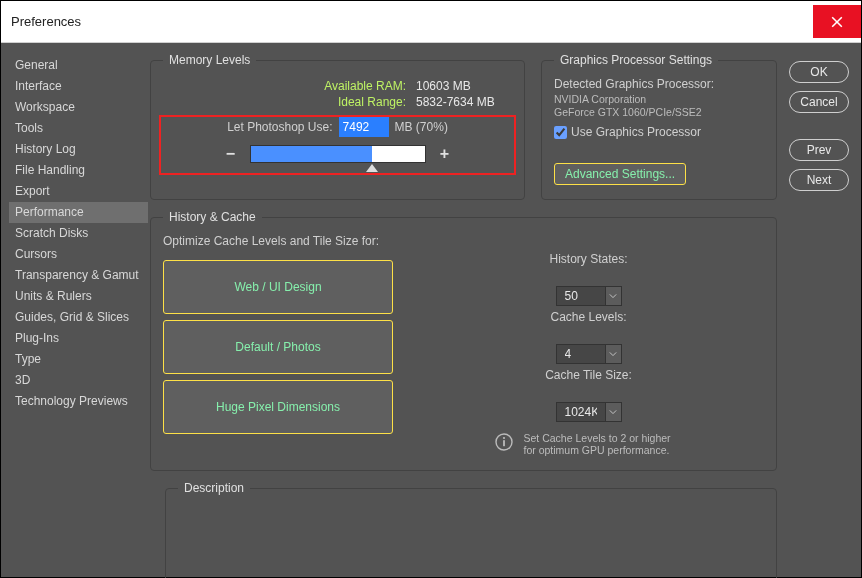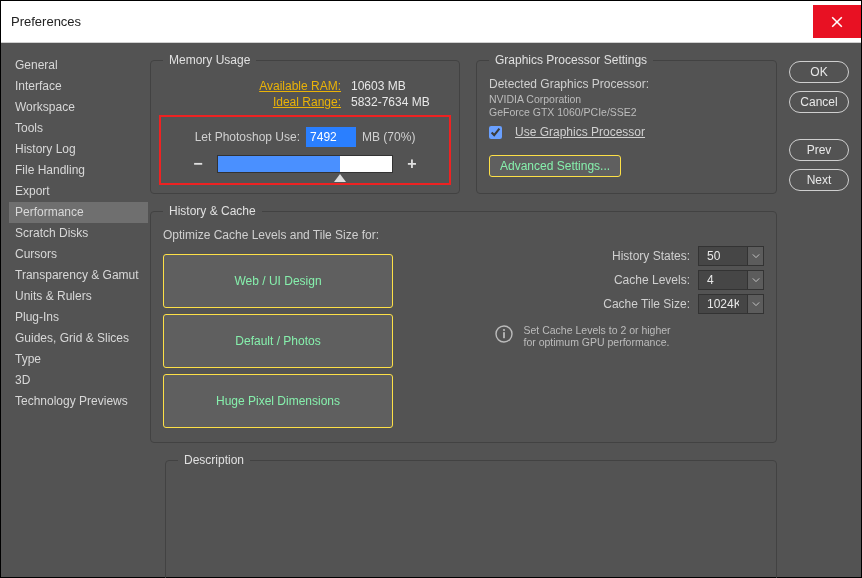--- a/index.html
+++ b/index.html
@@ -13,42 +13,42 @@
   .sidebar { width: 147px; padding: 12px 0 0 8px; }
   .sidebar .item { padding: 3px 6px; color: #d8d8d8; cursor: pointer; font-size: 12px; line-height: 15px; }
   .sidebar .item.active { background: #6f6f6f; }
   .main { flex: 1; padding: 10px 6px 10px 2px; display: flex; }
   .col-left { flex: 1; display: flex; flex-direction: column; gap: 10px; }
   .col-right { width: 78px; padding: 8px 0 0 6px; display: flex; flex-direction: column; gap: 8px; align-items: center; }
   fieldset { border: 1px solid #424242; border-radius: 4px; padding: 10px 12px 14px 12px; position: relative; }
   legend { color: #e0e0e0; font-size: 12px; padding: 0 6px; }
   .row { display: flex; gap: 16px; }
   .memory-box { flex: 1; }
-  .gpu-box { width: 301px; }
+  .gpu-box { width: 236px; }
   .kv { display: flex; justify-content: flex-end; gap: 10px; margin: 2px 0 1px 0; }
-  .kv .k { color: #eab308; text-align: center; text-decoration: underline; }
+  .kv .k { color: #bef264; text-align: center; }
   .kv .v { color: #e8e8e8; width: 96px; text-align: left; }
-  .highlight { border: 2px solid #e22; padding: 10px 10px 10px 10px; margin: 6px -4px -6px -4px; }
+  .highlight { border: 2px solid #e22; padding: 0 10px 10px 10px; margin: 6px -4px -6px -4px; }
   .letline { display: flex; align-items: center; justify-content: center; gap: 6px; margin-bottom: 8px; }
   .numinput { width: 50px; height: 20px; background: #fff; border: 1px solid #2a7fff; color: #000; font-size: 12px; padding: 1px 3px; }
   .numinput.sel { background: #2a7fff; color: #fff; }
   .sliderrow { display:flex; align-items:center; justify-content:center; gap:12px; }
   .sign { width: 14px; height: 14px; color: #e0e0e0; display:flex; align-items:center; justify-content:center; cursor:pointer; font-size: 16px; font-weight: bold; }
   .slider { position: relative; width: 176px; height: 18px; background: #fff; border: 1px solid #333; }
   .slider .fill { position: absolute; left: 0; top: 0; bottom: 0; width: 70%; background: #4a90ff; }
   .slider .thumb { position: absolute; left: calc(70% - 6px); top: 18px; width: 0; height: 0; border-left: 6px solid transparent; border-right:6px solid transparent; border-bottom: 8px solid #ddd; }
   .gpu-small { font-size: 10.5px; color: #bcbcbc; line-height: 13px; margin: 2px 0 6px 0; }
-  .chkrow { display:flex; align-items:center; gap:13px; margin: 4px 0 16px 0; text-decoration: underline; }
+  .chkrow { display:flex; align-items:center; gap:4px; margin: 4px 0 24px 0; }
   .chkrow input { accent-color: #6aa0ff; }
   .btn { background: #5f5f5f; border: 1px solid #fde047; border-radius: 3px; color: #86efac; padding: 3px 10px; font-size: 12px; cursor: pointer; }
   .hc-body { display:flex; gap: 20px; }
   .hc-left { flex: 0 0 230px; display:flex; flex-direction:column; gap:6px; }
   .hc-left .btn.full { width: 100%; text-align: center; padding: 19px 0; }
   .hc-right { flex: 1; padding-top: 14px; }
-  .hc-kv { display:flex; align-items:center; justify-content:flex-end; gap:8px; margin: 4px 0; }
+  .hc-kv { display:flex; align-items:center; justify-content:flex-end; gap:20px; margin: 4px 0; flex-direction: column; }
   .hc-kv .k { text-align:right; }
   .sel { display:inline-flex; align-items:center; }
   .sel input { width: 50px; height: 20px; background: #464646; border: 1px solid #333; color: #e8e8e8; padding: 2px 8px; font-size: 12px; }
   .sel .dd { width: 16px; height: 20px; background: #5c5c5c; border: 1px solid #333; border-left:none; display:flex; align-items:center; justify-content:center; cursor:pointer; }
   .sel .dd svg { width:8px; height:8px; }
   .info { display:flex; gap:10px; align-items:flex-start; justify-content:center; margin-top:10px; font-size:10.5px; color:#bcbcbc; }
   .info .icon { width:20px; flex:0 0 20px; }
   .desc-box { min-height: 170px; margin-left: 15px; }
   .pillbtn { width: 60px; height: 22px; border: 1px solid #cfcfcf; border-radius: 11px; background: transparent; color: #e8e8e8; font-size: 12px; display:flex; align-items:center; justify-content:center; cursor:pointer; }
   .optlabel { color: #d0d0d0; font-size: 12px; margin-bottom: 6px; }
@@ -72,31 +72,31 @@
         <div class="item">Workspace</div>
         <div class="item">Tools</div>
         <div class="item">History Log</div>
         <div class="item">File Handling</div>
         <div class="item">Export</div>
         <div class="item active">Performance</div>
         <div class="item">Scratch Disks</div>
         <div class="item">Cursors</div>
         <div class="item">Transparency &amp; Gamut</div>
         <div class="item">Units &amp; Rulers</div>
+        <div class="item">Guides, Grid &amp; Slices</div>
         <div class="item">Plug-Ins</div>
-        <div class="item">Guides, Grid &amp; Slices</div>
         <div class="item">Type</div>
         <div class="item">3D</div>
         <div class="item">Technology Previews</div>
       </div>
     <div class="main">
       <div class="col-left">
         <div class="row">
           <fieldset class="memory-box">
-            <legend>Memory Usage</legend>
+            <legend>Memory Levels</legend>
             <div class="kv">
               <span class="k">Available RAM:</span>
               <span class="v">10603 MB</span>
             </div>
             <div class="kv">
               <span class="k">Ideal Range:</span>
               <span class="v">5832-7634 MB</span>
             </div>
             <div class="highlight">
               <div class="letline">

